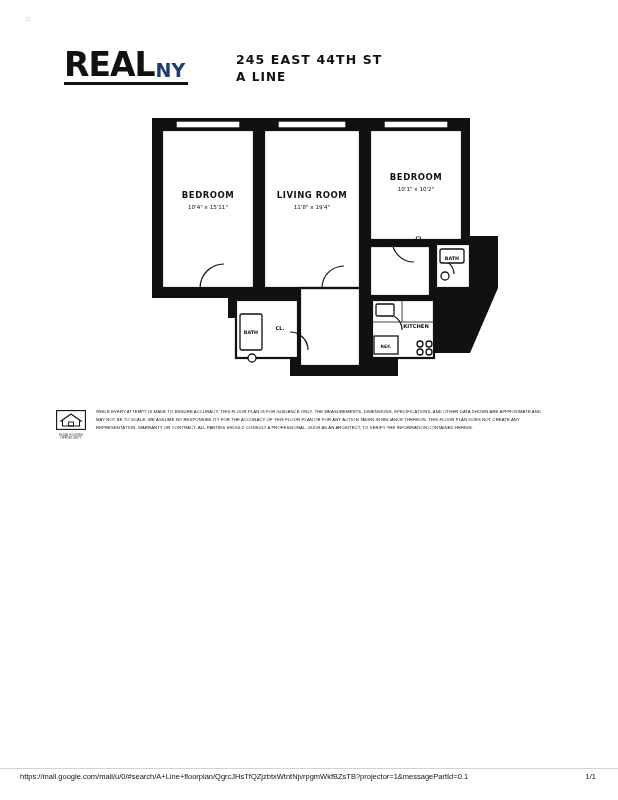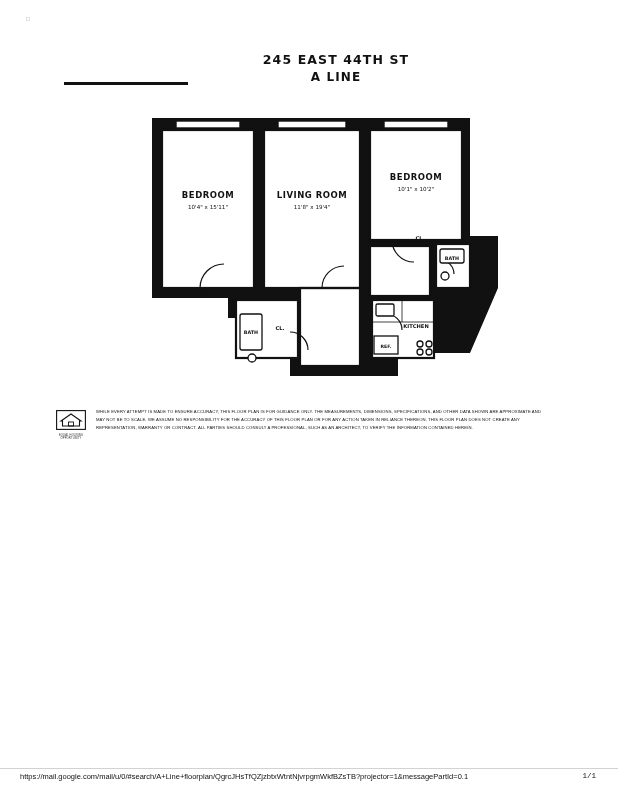--- a/index.html
+++ b/index.html
@@ -63,21 +63,21 @@
     top: 82px;
     width: 124px;
     height: 3px;
     background: #111;
   }
   .addr {
     position: absolute;
     left: 236px;
     top: 52px;
     width: 200px;
-    text-align: center;
+    text-align: left;
   }
   .addr-line1 {
     font-family: "DejaVu Sans", sans-serif;
     font-weight: bold;
     font-size: 12.5px;
     letter-spacing: 1.1px;
     color: #111;
   }
   .addr-line2 {
     font-family: "DejaVu Sans", sans-serif;
@@ -146,35 +146,39 @@
     top: 772px;
     font-family: Liberation Sans, sans-serif;
     font-size: 7.5px;
     color: #111;
     white-space: nowrap;
   }
   .footer-page {
     position: absolute;
     right: 22px;
     top: 772px;
-    font-family: Liberation Mono, monospace;
+    font-family: Liberation Sans, sans-serif;
     font-size: 7.5px;
     color: #111;
     text-align: center;
   }
 
   
 </style>
 </head>
 <body>
 
 <div class="page">
 
   <div class="corner-mark">□</div>
 
+  <div class="logo">
+    <span class="logo-real">REAL</span>
+    <span class="logo-ny">NY</span>
+  </div>
   <div class="logo-underline"></div>
 
   <div class="addr">
     <div class="addr-line1">245 EAST 44TH ST</div>
     <div class="addr-line2">A LINE</div>
   </div>
 
   <div class="plan">
     <svg width="360" height="260" viewBox="0 0 360 260" xmlns="http://www.w3.org/2000/svg">
 

